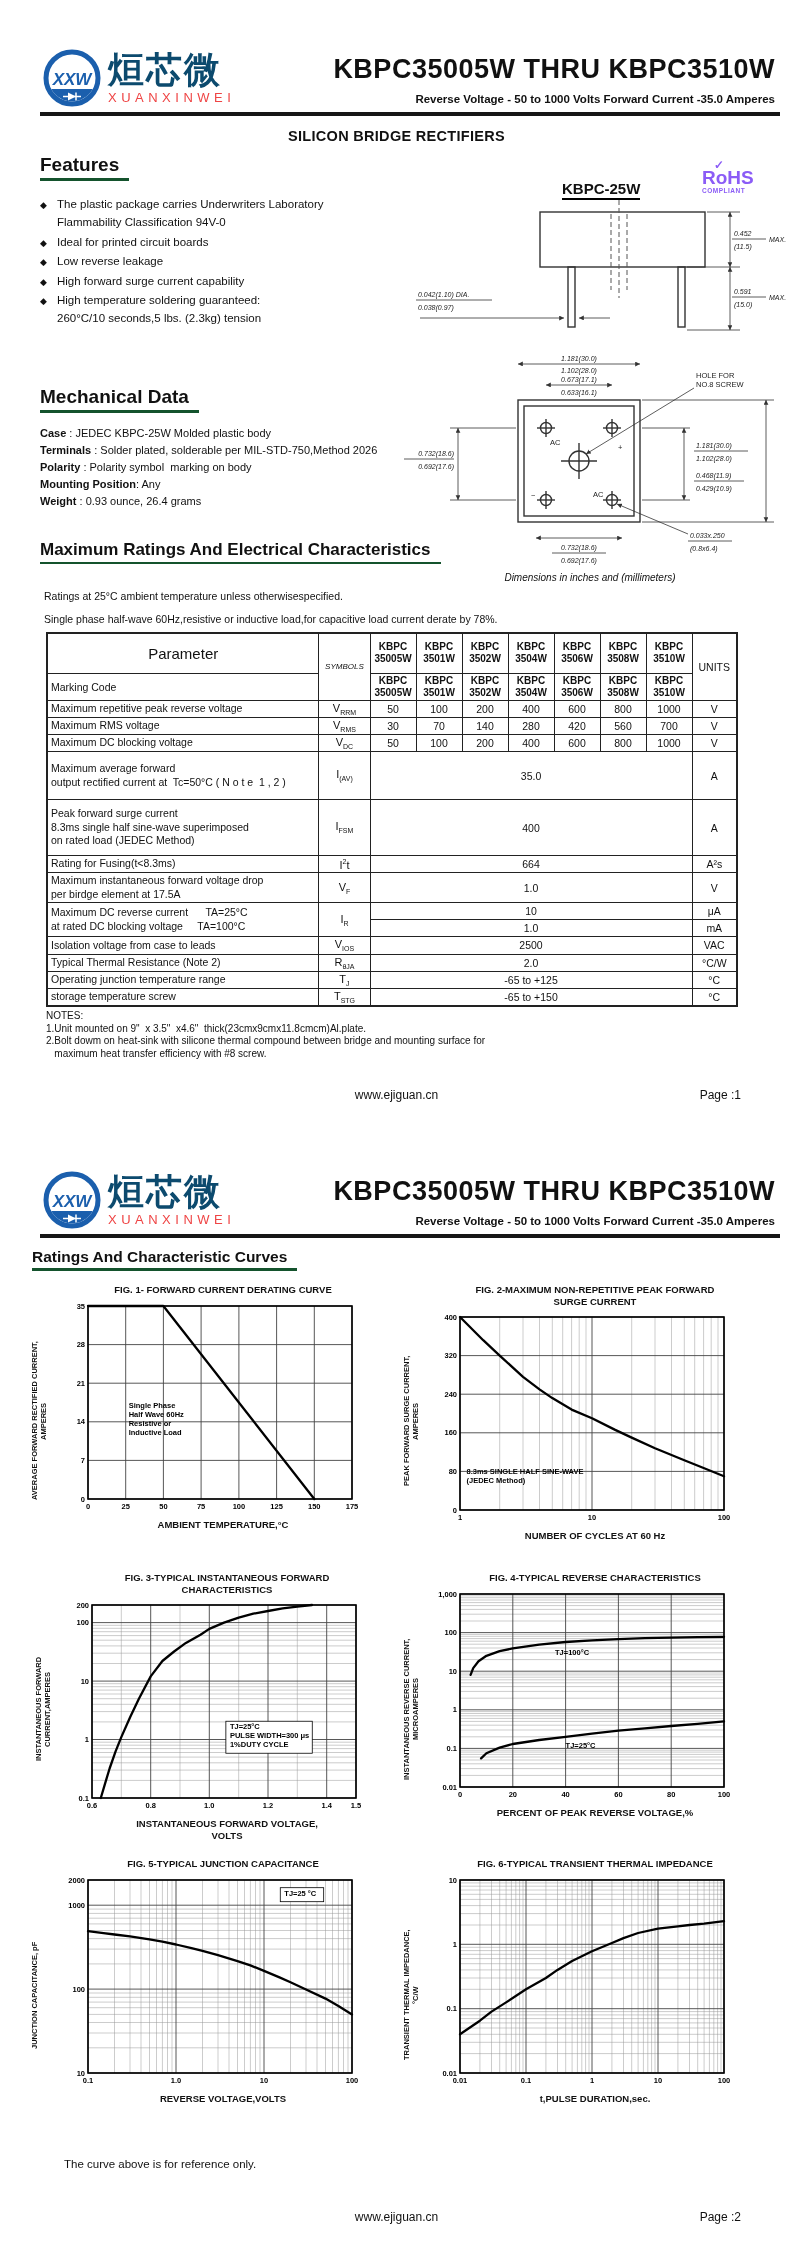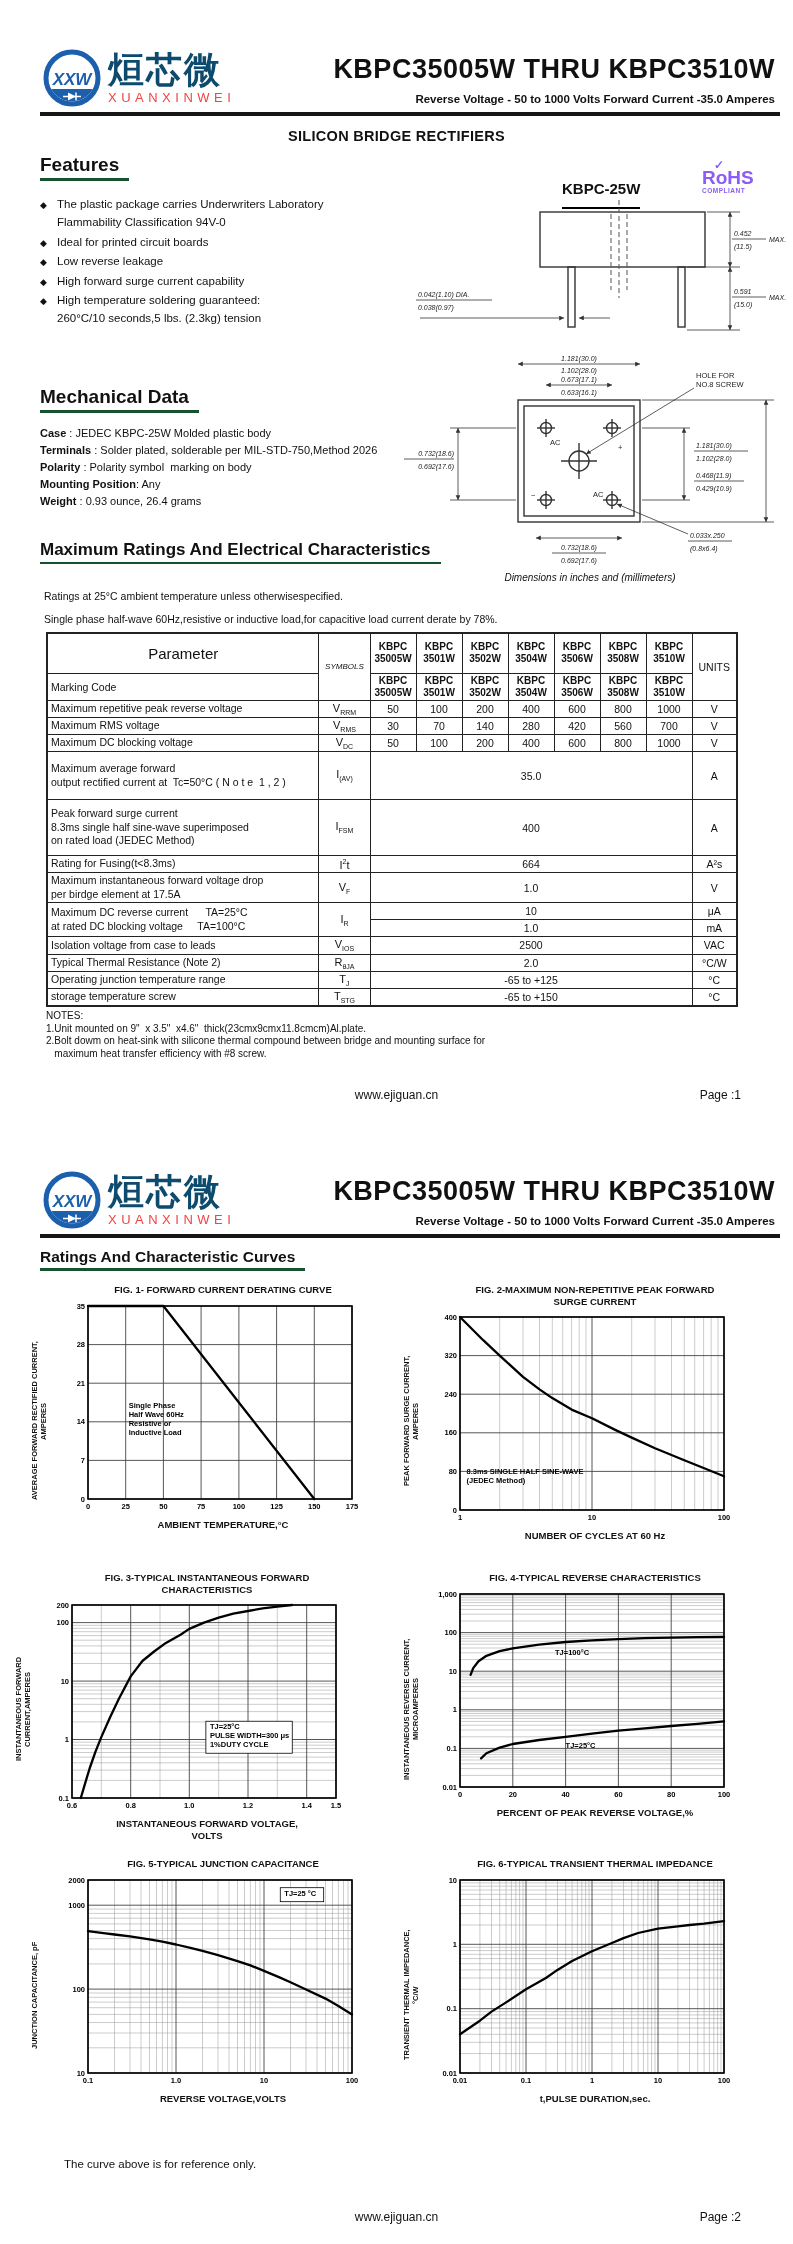--- a/index.html
+++ b/index.html
@@ -19,21 +19,21 @@
 
   .doc-title { position:absolute; left:0; right:0; top:128px; text-align:center; font-size:14.5px; font-weight:bold; letter-spacing:0.3px; }
 
   .sec-h { font-weight:bold; display:inline-block; border-bottom:3px solid #14532d; padding:0 10px 2px 0; }
   .features { position:absolute; left:40px; top:154px; width:355px; }
   .features .sec-h { font-size:19px; }
   .feature-list { list-style:none; margin-top:14px; }
   .feature-list li { position:relative; padding-left:17px; font-size:11.5px; line-height:1.6; white-space:pre-line; margin-bottom:1px; }
   .feature-list li::before { content:"◆"; position:absolute; left:0; top:3px; font-size:9px; }
 
-  .pkg-name { position:absolute; left:562px; top:180px; font-size:15px; font-weight:bold; border-bottom:2.5px solid #000; padding-bottom:10px; }
+  .pkg-name { position:absolute; left:562px; top:180px; font-size:15px; font-weight:bold; border-bottom:2.5px solid #000; padding-bottom:1px; }
   .rohs { position:absolute; left:702px; top:168px; color:#8b5cf6; text-align:left; }
   .rohs-top { font-size:19px; font-weight:bold; line-height:1; position:relative; }
   .rohs-check { position:absolute; left:12px; top:-9px; font-size:12px; font-weight:bold; }
   .rohs-sub { font-size:6.5px; letter-spacing:0.5px; font-weight:bold; }
 
   .pkg-svg { position:absolute; overflow:visible; }
   .pkg-caption { position:absolute; left:390px; top:572px; width:400px; text-align:center; font-size:10px; font-style:italic; }
   svg text.dim { font-size:7px; font-style:italic; fill:#222; }
   svg text.dim2 { font-size:7.5px; fill:#222; }
   svg .dimline { stroke:#333; stroke-width:0.8; }
@@ -66,21 +66,21 @@
   .sym sub, .sym sup { font-size:7px; }
   .data-row td { height:17px; }
   .val, .unit { text-align:center; }
 
   .notes { position:absolute; left:46px; top:1010px; font-size:10px; line-height:1.25; white-space:pre-wrap; }
 
   .footer-site { position:absolute; left:0; right:0; top:1088px; text-align:center; font-size:12px; }
   .footer-page { position:absolute; right:52px; top:1088px; font-size:12px; }
 
   
-  .curves-h { position:absolute; left:40px; top:126px; }
+  .curves-h { position:absolute; left:32px; top:126px; }
   .curves-h .sec-h { font-size:15.5px; border-bottom-width:3px; }
 
   .fig { position:absolute; width:366px; padding-left:24px; }
   .fig-ylabel { position:absolute; left:2px; top:4px; height:266px; display:flex; align-items:center; justify-content:center; writing-mode:vertical-rl; transform:rotate(180deg); font-size:7.5px; font-weight:bold; white-space:pre-line; line-height:1.25; text-align:center; }
   .fig-title { text-align:center; font-weight:bold; font-size:9.5px; white-space:pre-line; line-height:1.25; margin-bottom:3px; min-height:13px; }
   svg.plot { width:310px; height:215px; display:block; font-family:inherit; }
   .fig-xlabel { text-align:center; font-weight:bold; font-size:9.5px; margin-top:4px; white-space:pre-line; line-height:1.3; }
 
   .ref-note { position:absolute; left:64px; top:1036px; font-size:11.5px; }
 </style>
@@ -543,21 +543,21 @@
         <text x="33" y="47.2" text-anchor="end" font-size="7.5" font-weight="bold">320</text>
         <line x1="36.0" y1="6.0" x2="300.0" y2="6.0" stroke="#444" stroke-width="0.9"></line>
         <text x="33" y="8.6" text-anchor="end" font-size="7.5" font-weight="bold">400</text>
         <rect x="36" y="6" width="264" height="193" fill="none" stroke="#000" stroke-width="1.6"></rect>
         <polyline points="36.0,6.0 59.2,29.2 75.7,44.6 99.0,65.8 115.5,78.4 128.3,87.1 147.6,98.6 168.0,107.3 191.2,118.9 207.7,126.6 231.0,137.2 247.5,144.0 260.3,149.3 279.6,157.0 300.0,165.2" fill="none" stroke="#000" stroke-width="2.3" stroke-linejoin="round" stroke-linecap="round"></polyline>
         <text x="42.5" y="163.3" font-size="7.5" font-weight="bold">8.3ms SINGLE HALF SINE-WAVE</text>
         <text x="42.5" y="172.3" font-size="7.5" font-weight="bold">(JEDEC Method)</text>
       </svg>
       <div class="fig-xlabel">NUMBER OF CYCLES AT 60 Hz</div>
     </div>
-  <div class="fig" id="fig3" style="left:12px; top:450px;">
+  <div class="fig" id="fig3" style="left:32px; top:450px;">
       <div class="fig-title">FIG. 3-TYPICAL INSTANTANEOUS FORWARD
 CHARACTERISTICS</div>
       <div class="fig-ylabel">INSTANTANEOUS FORWARD
 CURRENT,AMPERES</div>
       <svg viewBox="0 0 310 215" class="plot">
         <line x1="65.3" y1="6.0" x2="65.3" y2="199.0" stroke="#999" stroke-width="0.5"></line>
         <line x1="124.0" y1="6.0" x2="124.0" y2="199.0" stroke="#999" stroke-width="0.5"></line>
         <line x1="182.7" y1="6.0" x2="182.7" y2="199.0" stroke="#999" stroke-width="0.5"></line>
         <line x1="241.3" y1="6.0" x2="241.3" y2="199.0" stroke="#999" stroke-width="0.5"></line>
         <line x1="36.0" y1="181.4" x2="300.0" y2="181.4" stroke="#999" stroke-width="0.5"></line>

